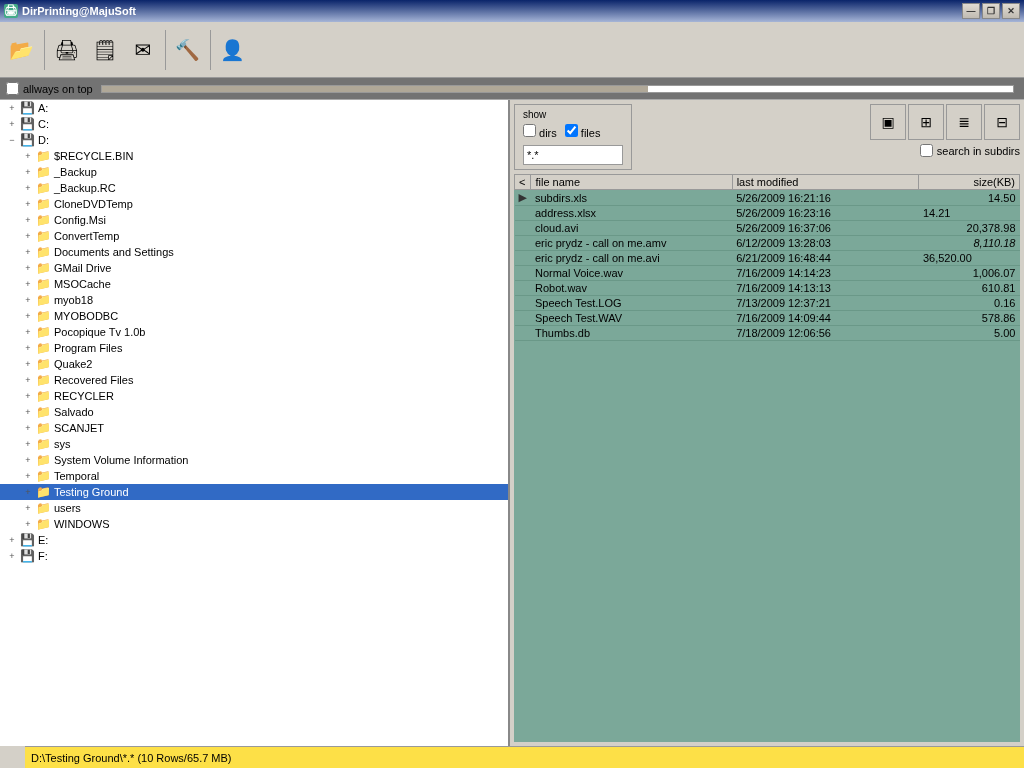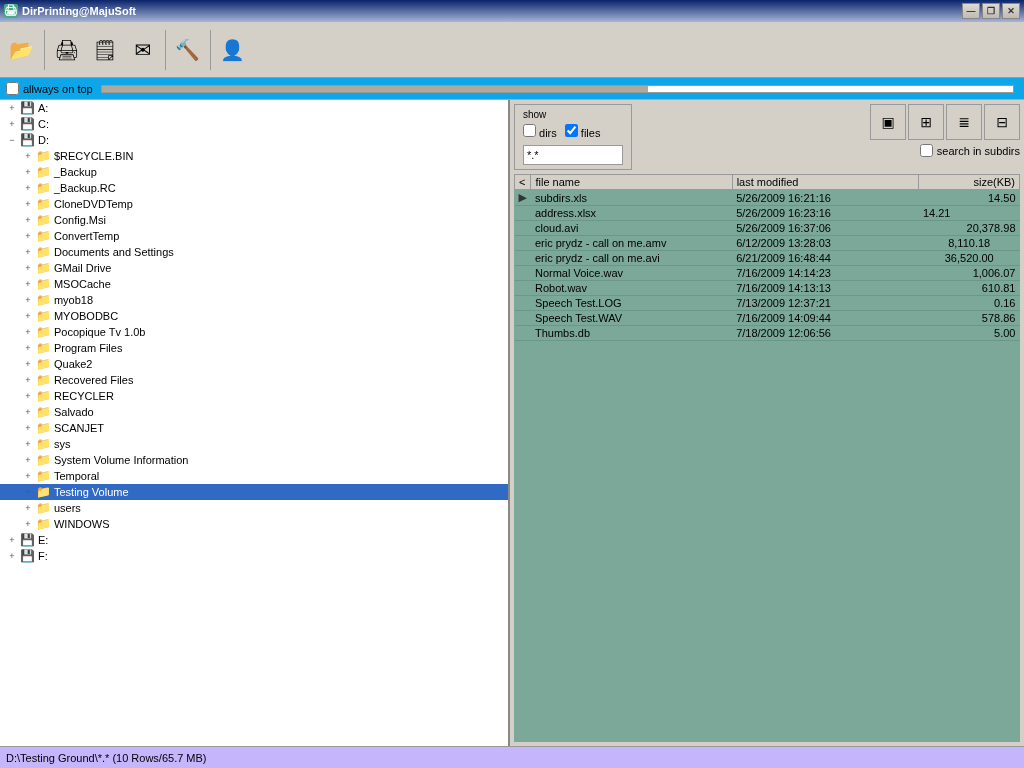--- a/index.html
+++ b/index.html
@@ -54,21 +54,21 @@
       flex-direction: column;
       align-items: center;
       height: 48px;
       justify-content: center;
       min-width: 36px;
     }
     .toolbar-sep { width: 1px; height: 40px; background: #999; margin: 0 2px; }
     .tool-icon { font-size: 20px; line-height: 1; }
     
     #alwaysontop-bar {
-      background: #0ea5e9;
+      background: #737373;
       border-bottom: 1px solid #aaa;
       height: 22px;
       display: flex;
       align-items: center;
       padding: 0 6px;
       gap: 4px;
     }
     #alwaysontop-bar label { font-size: 11px; }
     
     #main-content {
@@ -182,26 +182,27 @@
     #file-list tbody td {
       padding: 1px 4px;
       font-size: 11px;
       white-space: nowrap;
       color: #000;
       border-bottom: 1px solid #6a9888;
     }
     
     #status-bar {
       height: 22px;
-      background: #c4b5fd;
+      background: #fde047;
       border-top: 1px solid #999;
       display: flex;
       align-items: center;
       padding: 0 6px;
       font-size: 11px;
+      margin-left: 25px;
     }
     
     ::-webkit-scrollbar { width: 16px; height: 16px; }
     ::-webkit-scrollbar-track { background: #d4d0c8; }
     ::-webkit-scrollbar-thumb { background: #c0bbb2; border: 1px solid #888; }
     
     #progress-bar {
       flex: 1;
       height: 8px;
       background: white;
@@ -377,21 +378,21 @@
           <span class="item-label">System Volume Information</span>
         </div>
         <div class="tree-item" style="padding-left: 20px;">
           <span class="tree-expander">+</span>
           <span class="folder-icon folder-closed">📁</span>
           <span class="item-label">Temporal</span>
         </div>
         <div class="tree-item selected" style="padding-left: 20px;">
           <span class="tree-expander">+</span>
           <span class="folder-icon folder-closed">📁</span>
-          <span class="item-label">Testing Volume</span>
+          <span class="item-label">Testing Ground</span>
         </div>
         <div class="tree-item" style="padding-left: 20px;">
           <span class="tree-expander">+</span>
           <span class="folder-icon folder-closed">📁</span>
           <span class="item-label">users</span>
         </div>
         <div class="tree-item" style="padding-left: 20px;">
           <span class="tree-expander">+</span>
           <span class="folder-icon folder-closed">📁</span>
           <span class="item-label">WINDOWS</span>
@@ -467,27 +468,27 @@
             <tr>
               <td style="width: 12px; color: rgb(51, 51, 51);"></td>
               <td>cloud.avi</td>
               <td>5/26/2009 16:37:06</td>
               <td style="text-align: right;">20,378.98</td>
             </tr>
             <tr>
               <td style="width: 12px; color: rgb(51, 51, 51);"></td>
               <td>eric prydz - call on me.amv</td>
               <td>6/12/2009 13:28:03</td>
-              <td style="text-align: center;">8,110.18</td>
+              <td style="text-align: right; font-style: italic;">8,110.18</td>
             </tr>
             <tr>
               <td style="width: 12px; color: rgb(51, 51, 51);"></td>
               <td>eric prydz - call on me.avi</td>
               <td>6/21/2009 16:48:44</td>
-              <td style="text-align: center;">36,520.00</td>
+              <td style="text-align: left;">36,520.00</td>
             </tr>
             <tr>
               <td style="width: 12px; color: rgb(51, 51, 51);"></td>
               <td>Normal Voice.wav</td>
               <td>7/16/2009 14:14:23</td>
               <td style="text-align: right;">1,006.07</td>
             </tr>
             <tr>
               <td style="width: 12px; color: rgb(51, 51, 51);"></td>
               <td>Robot.wav</td>

